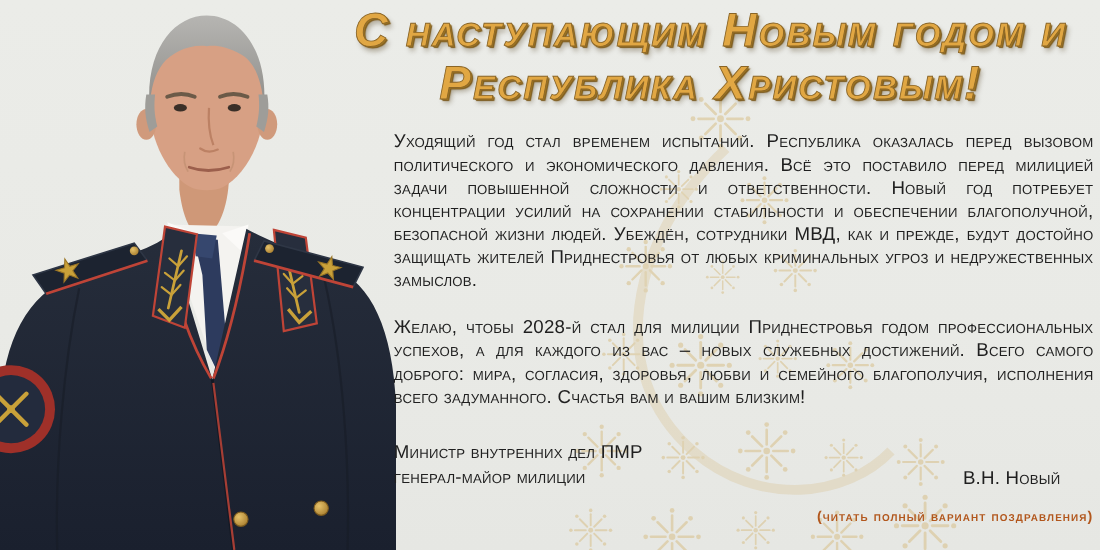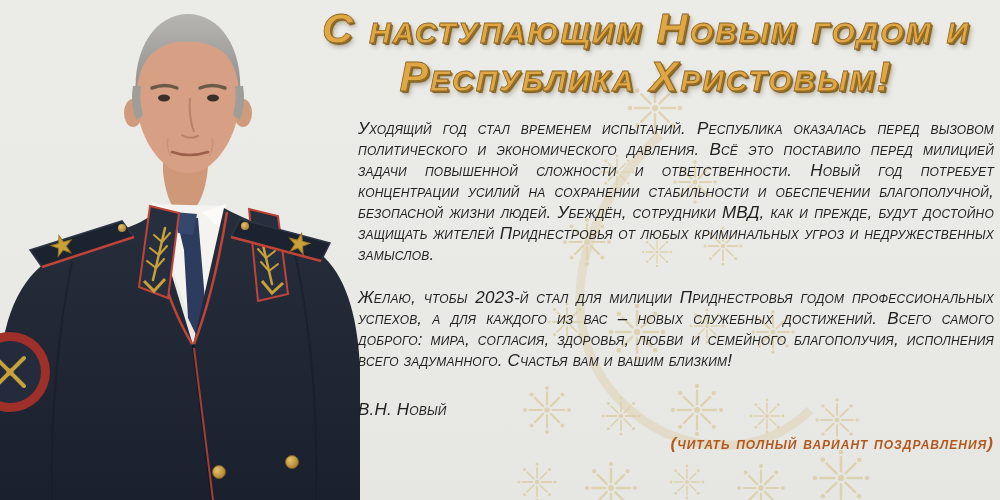--- a/index.html
+++ b/index.html
@@ -19,30 +19,30 @@
     text-align:center; font-style:italic; font-weight:bold; font-variant:small-caps;
     font-size:43px; line-height:48px; letter-spacing:2px;
     color:#e1a743;
     -webkit-text-stroke:0.8px #8a6526;
     text-shadow:1px 1px 0 #9b7322, 2px 2px 1px #7c5a1d, 3px 4px 5px rgba(60,40,0,.35);
   }
   
   .content {
     position:absolute; left:358px; right:6px; top:118px; z-index:3;
     font-variant:small-caps; color:#1f1f1f;
-    font-size:17px; line-height:21px; letter-spacing:.2px;font-style:italic;
+    font-size:17px; line-height:21px; letter-spacing:.2px;
   }
   .content p.par { text-align:justify; }
   .content p.par + p.par { margin-top:22px; }
   .signature { margin-top:28px; display:flex; justify-content:space-between; align-items:flex-end; }
   .sig-position div { line-height:23px; }
   .sig-name { margin-right:30px; white-space:nowrap; }
   .link-row { margin-top:13px; text-align:right; }
   .read-link {
-    color:#b2571d; font-weight:bold; font-size:17px; letter-spacing:1px;
+    color:#b2571d; font-weight:bold; font-size:13px; letter-spacing:1px;
     text-decoration:none; cursor:pointer;
   }
 </style>
 </head>
 <body>
 
 <div class="card">
 
   <svg class="tree-decoration" viewBox="0 0 440 420" xmlns="http://www.w3.org/2000/svg" aria-hidden="true">
     <defs>
@@ -192,23 +192,27 @@
     </g>
   </svg>
 
   <div class="title">
     <div>С наступающим Новым годом и</div>
     <div>Республика Христовым!</div>
   </div>
 
   <div class="content">
     <p class="par">Уходящий год стал временем испытаний. Республика оказалась перед вызовом политического и экономического давления. Всё это поставило перед милицией задачи повышенной сложности и ответственности. Новый год потребует концентрации усилий на сохранении стабильности и обеспечении благополучной, безопасной жизни людей. Убеждён, сотрудники МВД, как и прежде, будут достойно защищать жителей Приднестровья от любых криминальных угроз и недружественных замыслов.</p>
-    <p class="par">Желаю, чтобы 2023-й стал для милиции Приднестровья годом профессиональных успехов, а для каждого из вас – новых служебных достижений. Всего самого доброго: мира, согласия, здоровья, любви и семейного благополучия, исполнения всего задуманного. Счастья вам и вашим близким!</p>
+    <p class="par">Желаю, чтобы 2028-й стал для милиции Приднестровья годом профессиональных успехов, а для каждого из вас – новых служебных достижений. Всего самого доброго: мира, согласия, здоровья, любви и семейного благополучия, исполнения всего задуманного. Счастья вам и вашим близким!</p>
 
     <div class="signature">
+      <div class="sig-position">
+        <div>Министр внутренних дел ПМР</div>
+        <div>генерал-майор милиции</div>
+      </div>
       <div class="sig-name">В.Н. Новый</div>
     </div>
 
     <div class="link-row">
       <a class="read-link">(читать полный вариант поздравления)</a>
     </div>
   </div>
 
 </div>
 

